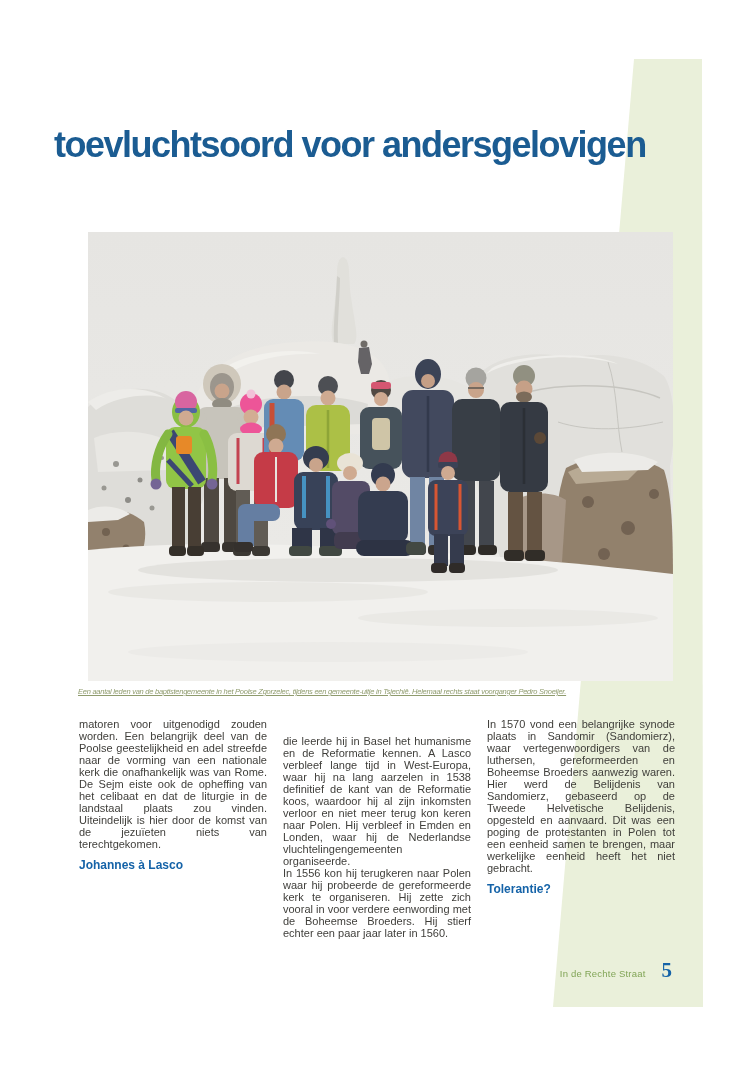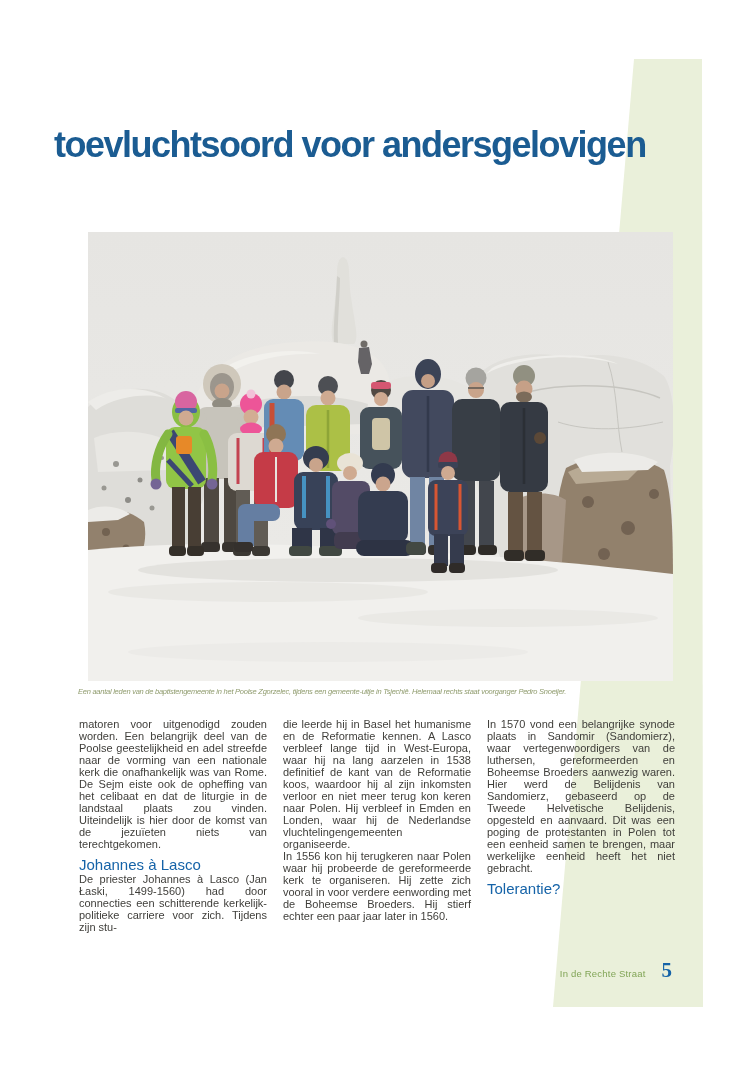--- a/index.html
+++ b/index.html
@@ -6,28 +6,28 @@
   .page{position:relative;width:738px;height:1068px;background:#ffffff;overflow:hidden;
         font-family:"Liberation Sans",sans-serif;}
   .band-svg{position:absolute;left:0;top:0;z-index:0;}
   .title{position:absolute;left:54px;top:124px;z-index:3;margin:0;
          font-size:36px;font-weight:700;letter-spacing:-1.5px;
          color:var(--title-blue,#1b5c92);white-space:nowrap;}
   .photo{position:absolute;left:88px;top:232px;width:585px;height:449px;z-index:2;margin:0;}
   .photo svg{display:block;width:585px;height:449px;}
   .caption{position:absolute;left:78px;top:687px;z-index:3;margin:0;
            font-size:7.5px;font-style:italic;letter-spacing:-0.25px;white-space:nowrap;
-           color:var(--caption-olive,#8f9b6d);}
+           color:var(--caption-olive,#8f9b6d);text-decoration:underline;}
   .col{position:absolute;top:718px;width:188px;z-index:3;
        font-size:11px;line-height:12px;color:var(--body-text,#3f3e3a);}
   .col p{margin:0;text-align:justify;}
   .col1{left:79px;}
-  .col2{left:283px;}
+  .col2{left:283px;margin-top:17px;}
   .col3{left:487px;}
-  .subhead{margin:9px 0 2px 0;font-size:15px;font-weight:400;
+  .subhead{margin:9px 0 2px 0;font-size:12px;font-weight:700;
            color:var(--heading-blue,#1563a8);}
   .footer{position:absolute;left:482px;top:958px;width:190px;z-index:4;
           display:flex;justify-content:flex-end;align-items:baseline;gap:16px;}
   .footer .mag{font-size:9.5px;letter-spacing:0.2px;color:var(--footer-green,#82a557);}
   .footer .pnum{font-size:21px;font-weight:700;font-family:"Liberation Serif",serif;
                 color:var(--heading-blue,#1f6ba3);}
 </style>
 </head>
 <body>
 
@@ -266,21 +266,20 @@
       </g>
       <rect x="0" y="0" width="585" height="449" fill="#d8d4ce" opacity="0.05"></rect>
     </svg>
   </figure>
 
   <p class="caption">Een aantal leden van de baptistengemeente in het Poolse Zgorzelec, tijdens een gemeente-uitje in Tsjechië. Helemaal rechts staat voorganger Pedro Snoeijer.</p>
 
   <div class="col col1">
     <p>matoren voor uitgenodigd zouden worden. Een belangrijk deel van de Poolse geestelijkheid en adel streefde naar de vorming van een nationale kerk die onafhankelijk was van Rome. De Sejm eiste ook de opheffing van het celibaat en dat de liturgie in de landstaal plaats zou vinden. Uiteindelijk is hier door de komst van de jezuïeten niets van terechtgekomen.</p>
     <h3 class="subhead">Johannes à Lasco</h3>
-    <p>De priester Johannes à Lasco (Jan Łaski, 1499-1560) had door connecties een schitterende kerkelijk-politieke carriere voor zich. Tijdens zijn stu-</p>
   </div>
 
   <div class="col col2">
     <p>die leerde hij in Basel het humanisme en de Reformatie kennen. A Lasco verbleef lange tijd in West-Europa, waar hij na lang aarzelen in 1538 definitief de kant van de Reformatie koos, waardoor hij al zijn inkomsten verloor en niet meer terug kon keren naar Polen. Hij verbleef in Emden en Londen, waar hij de Nederlandse vluchtelingengemeenten organiseerde.</p>
     <p>In 1556 kon hij terugkeren naar Polen waar hij probeerde de gereformeerde kerk te organiseren. Hij zette zich vooral in voor verdere eenwording met de Boheemse Broeders. Hij stierf echter een paar jaar later in 1560.</p>
   </div>
 
   <div class="col col3">
     <p>In 1570 vond een belangrijke synode plaats in Sandomir (Sandomierz), waar vertegenwoordigers van de luthersen, gereformeerden en Boheemse Broeders aanwezig waren. Hier werd de Belijdenis van Sandomierz, gebaseerd op de Tweede Helvetische Belijdenis, opgesteld en aanvaard. Dit was een poging de protestanten in Polen tot een eenheid samen te brengen, maar werkelijke eenheid heeft het niet gebracht.</p>
     <h3 class="subhead">Tolerantie?</h3>

